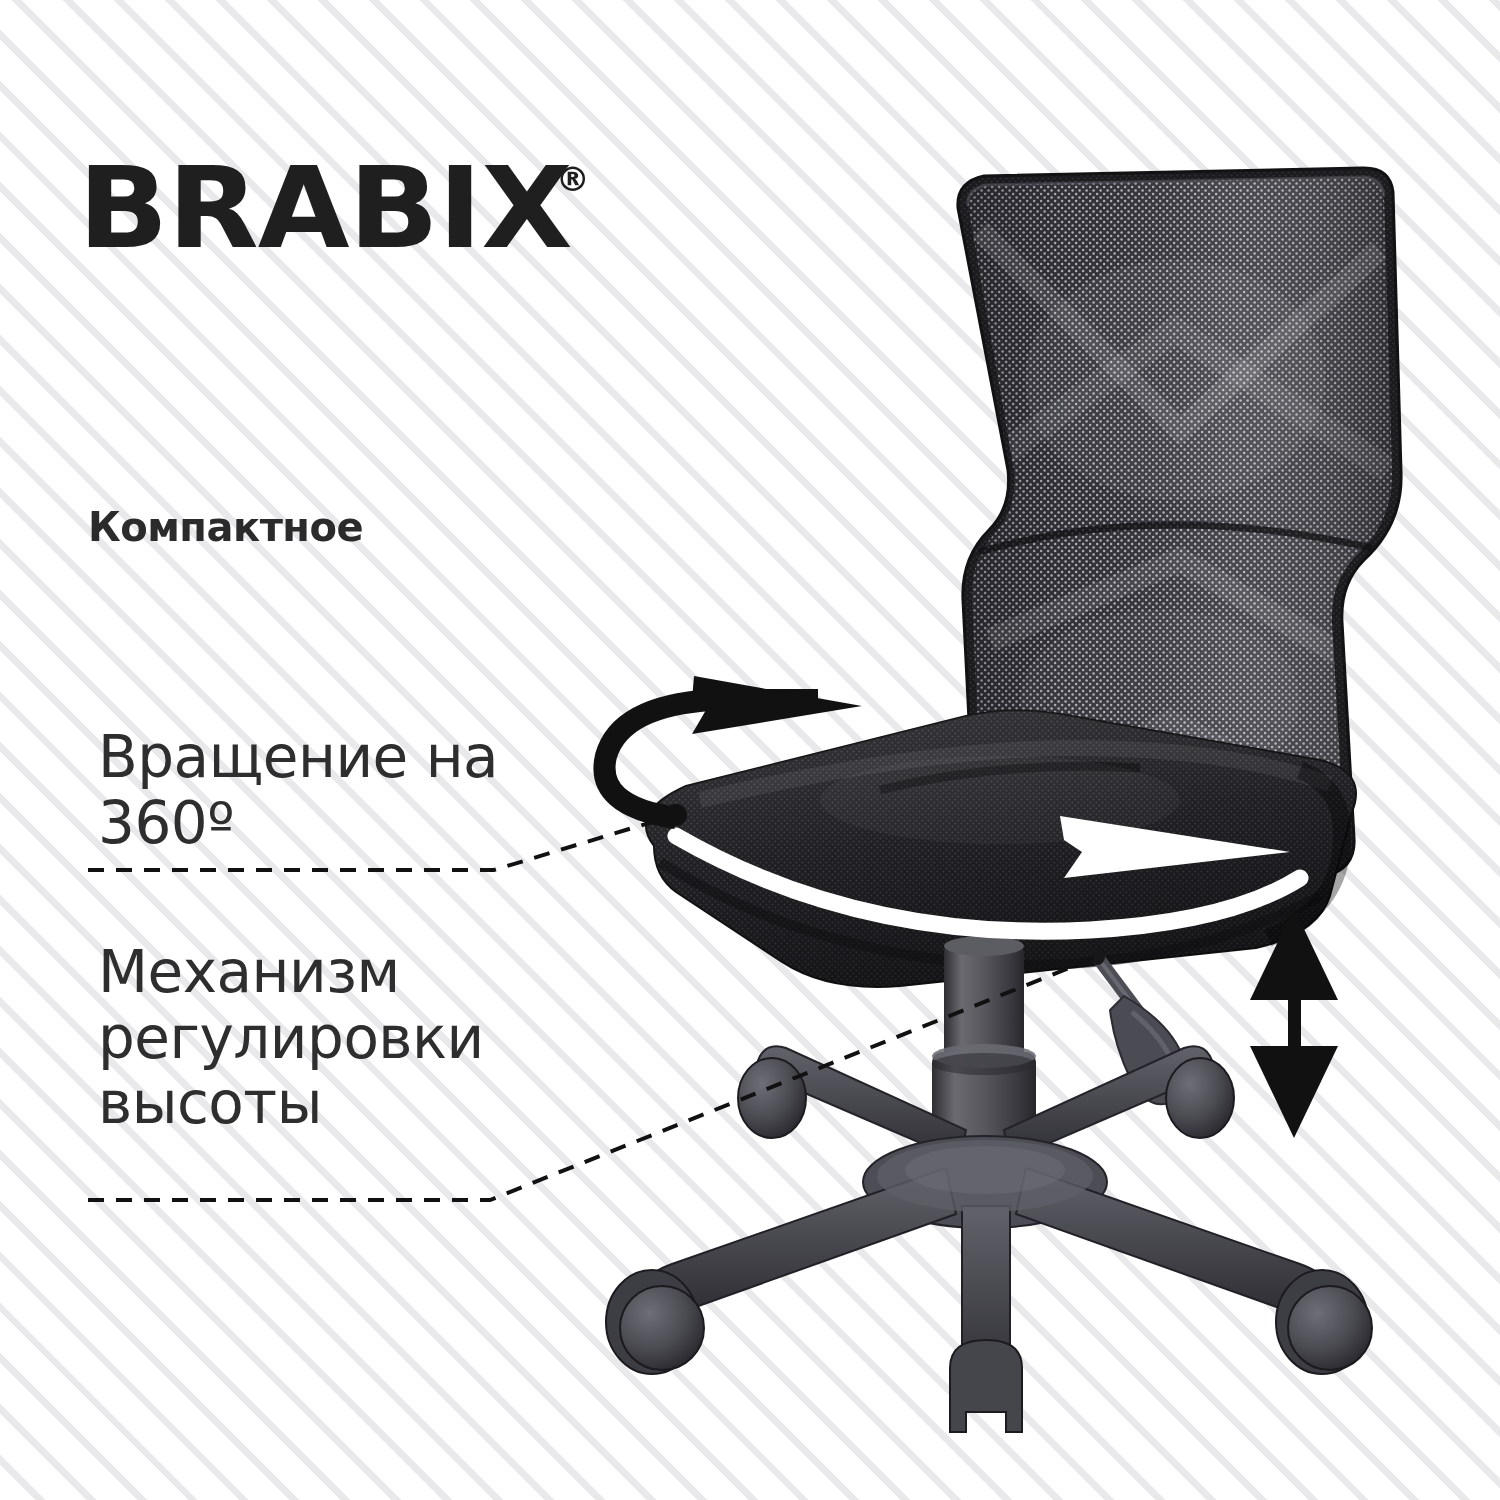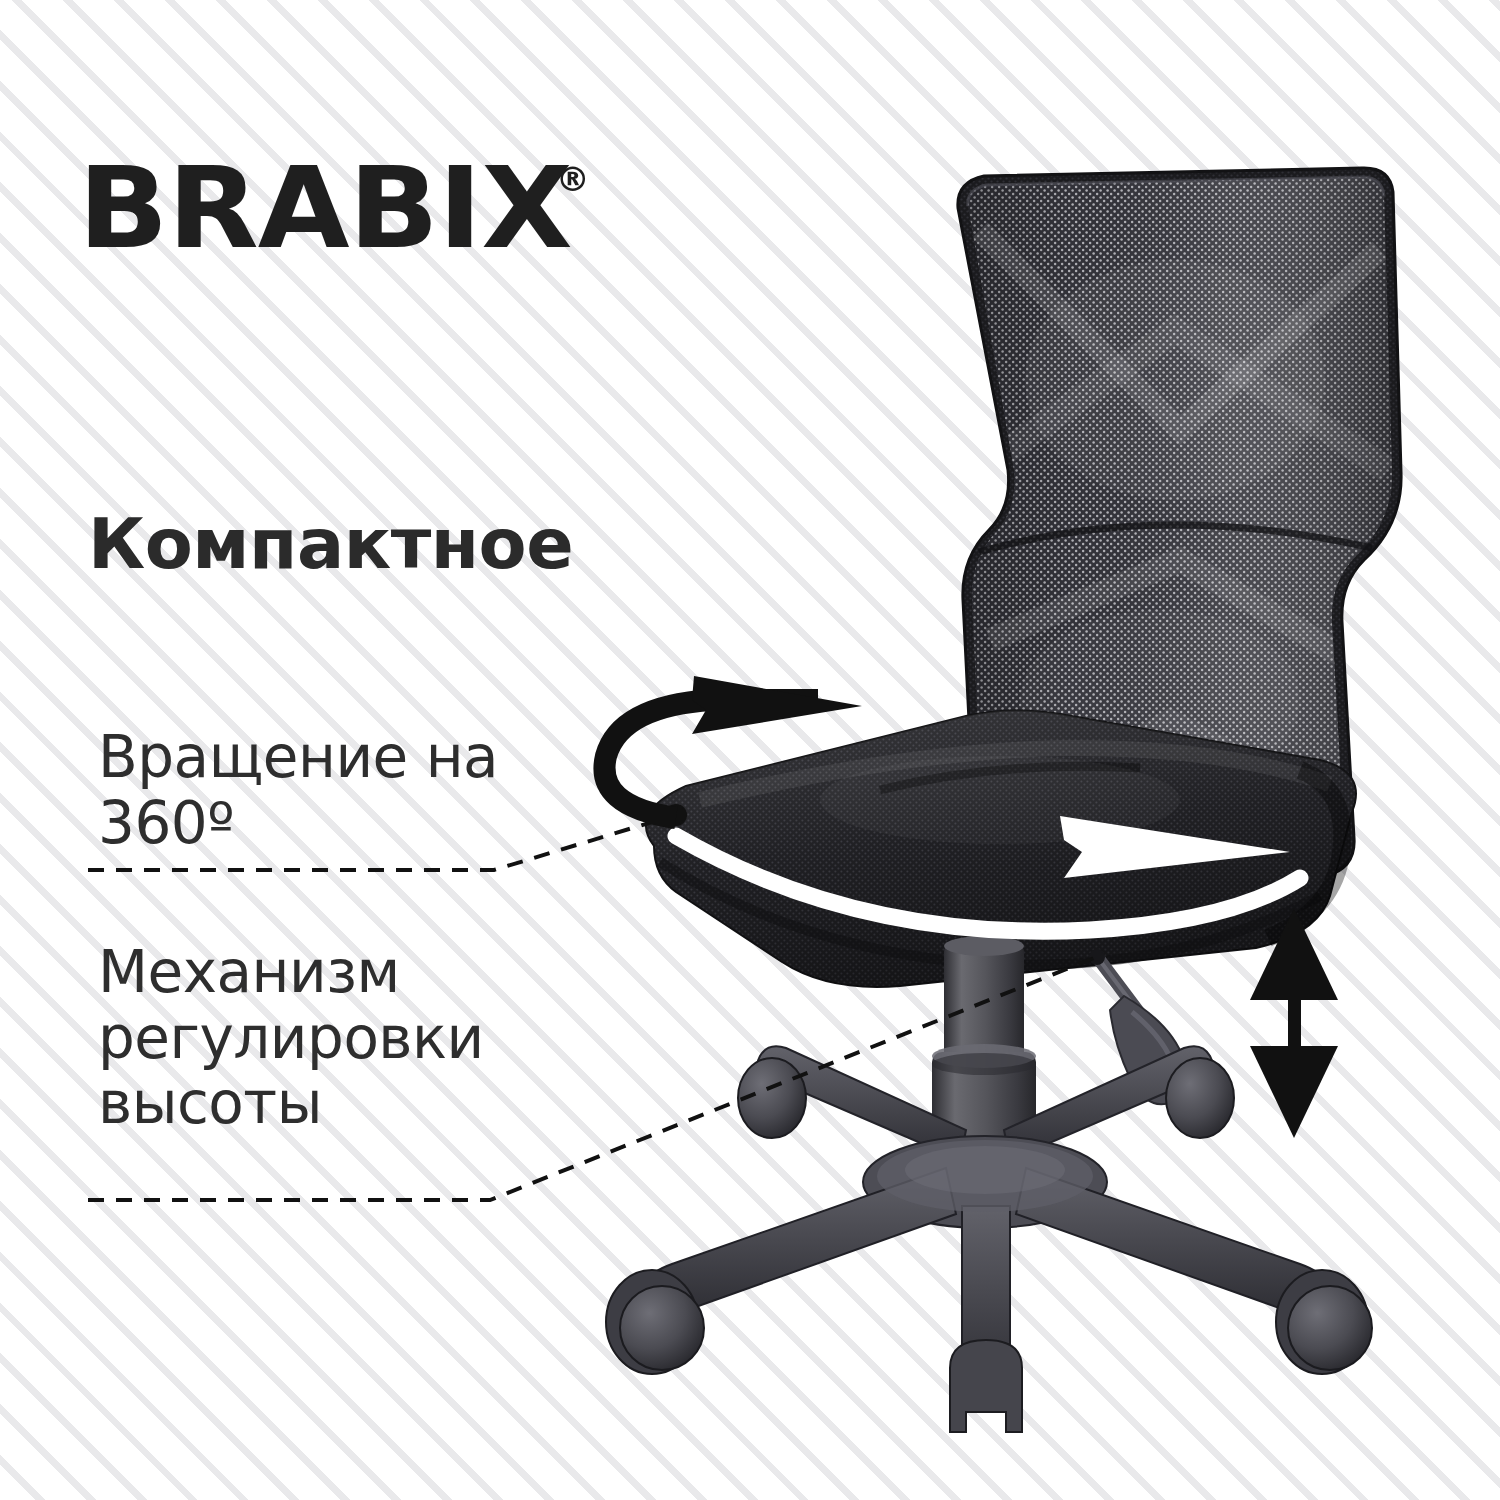--- a/index.html
+++ b/index.html
@@ -48,21 +48,21 @@
     font-weight: bold;
     color: #1f1f1f;
     line-height: 1;
     margin-left: 12px;
     margin-top: 10px;
   }
 
   
   .feature-title-bold {
     position: absolute;
-    font-size: 70px;
+    font-size: 40px;
     font-weight: bold;
     color: #2b2b2b;
     line-height: 1.12;
     letter-spacing: -0.5px;
     white-space: pre-line;
   }
   .feature-title-reg {
     position: absolute;
     font-size: 58px;
     font-weight: normal;

